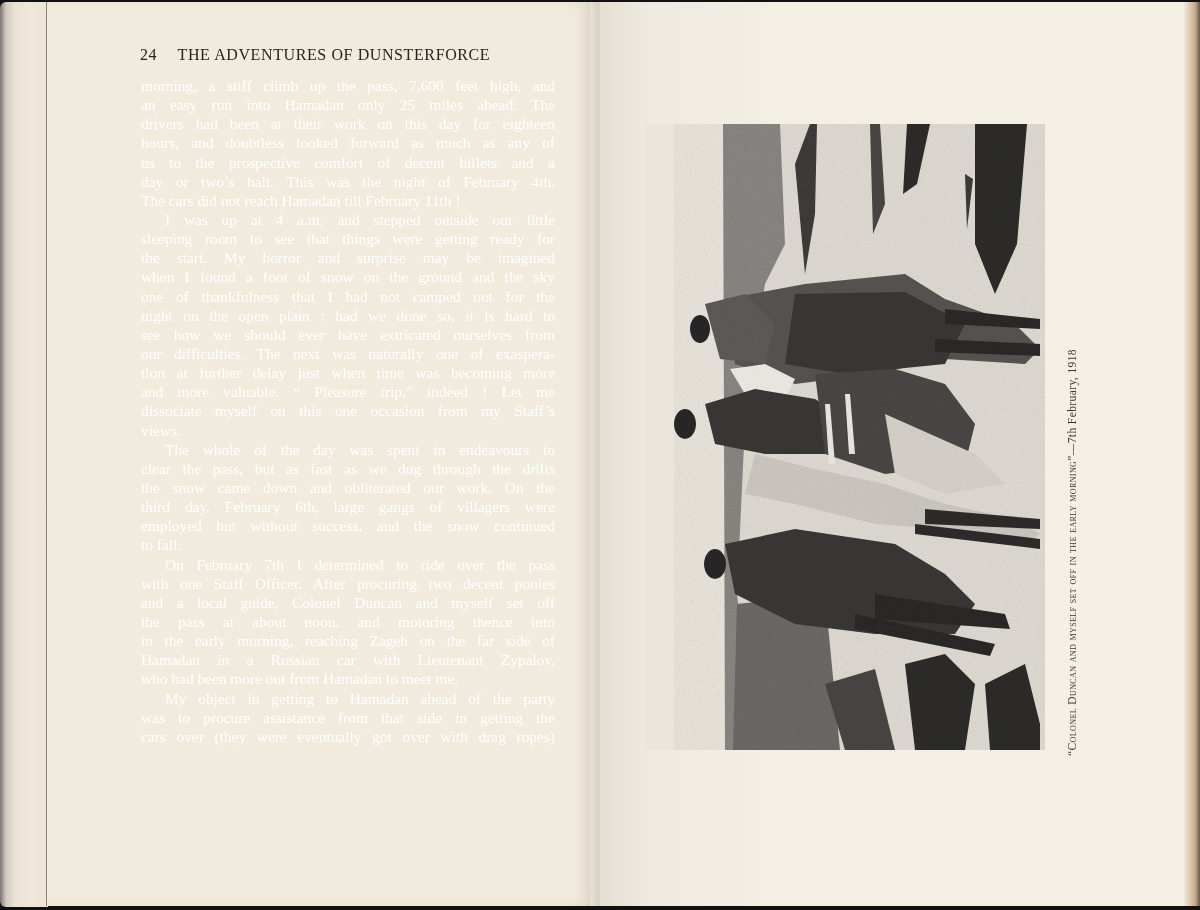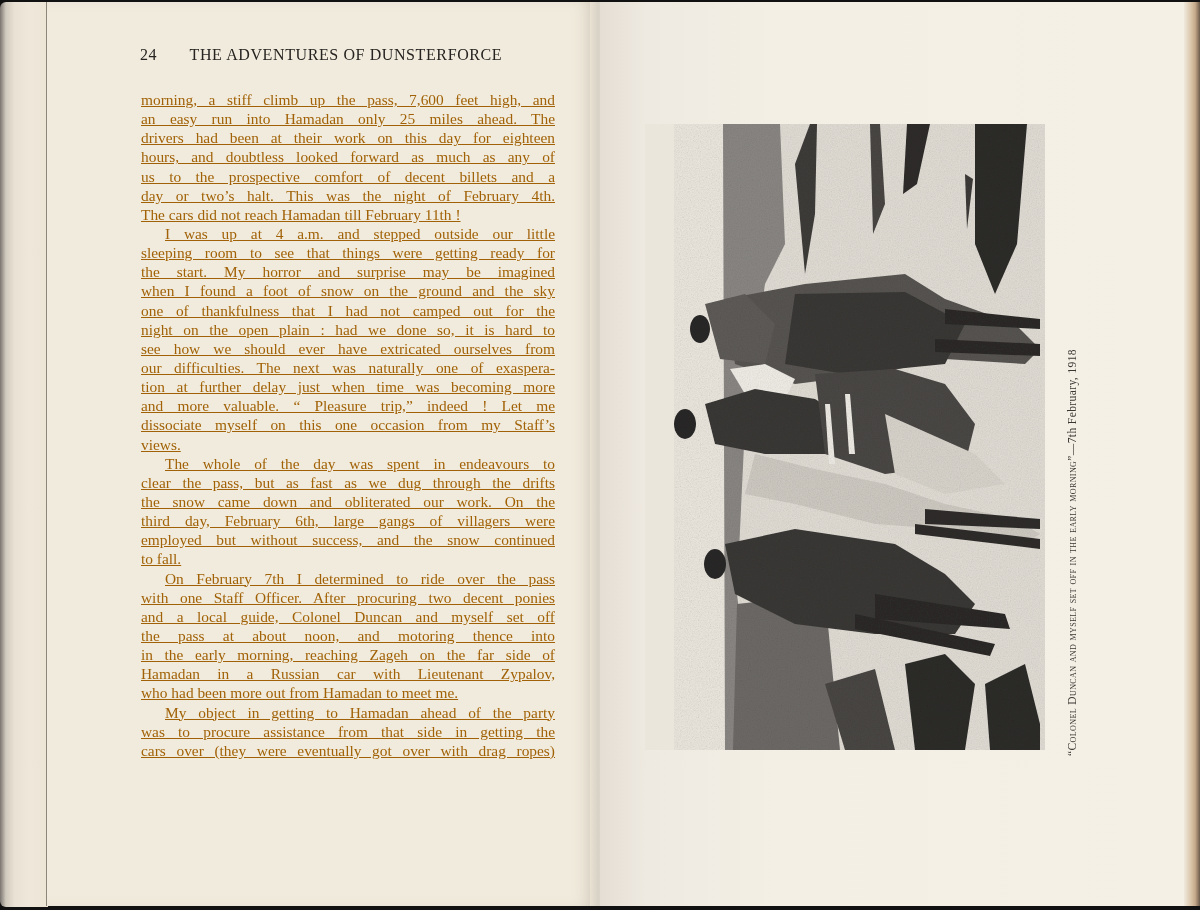--- a/index.html
+++ b/index.html
@@ -35,28 +35,27 @@
       position: absolute; left: 1184px; top: 2px; width: 16px; height: 904px;
       background: linear-gradient(90deg, #f0e9dc 0%, #d9c4a8 45%, #c6a98a 70%, #6b5a4b 100%);
     }
 
     
     .running-head {
       position: absolute; left: 140px; top: 46px; width: 420px;
       font-size: 16px; letter-spacing: 0.6px; color: #262320;
       white-space: nowrap;
     }
-    .running-head .folio { margin-right: 28px; }
+    .running-head .folio { margin-right: 16px; }
 
     
     .body-text {
-      position: absolute; left: 141px; top: 90px; width: 414px;
-      font-size: 15.4px; line-height: 19.15px; color: #a16207;
+      position: absolute; left: 141px; top: 76px; width: 414px;
+      font-size: 15.4px; line-height: 19.15px; color: #ffffff;
       text-align: justify;
-      text-decoration: underline;
     }
     .body-text .line { display: block; white-space: nowrap; text-align: justify; text-align-last: justify; height: 19.15px; }
     .body-text .line.last { text-align-last: left; }
     .body-text .line.indent { padding-left: 24px; }
 
     
     .plate {
       position: absolute; left: 645px; top: 124px; width: 400px; height: 626px;
       background: #e6e1d6;
       overflow: hidden;

